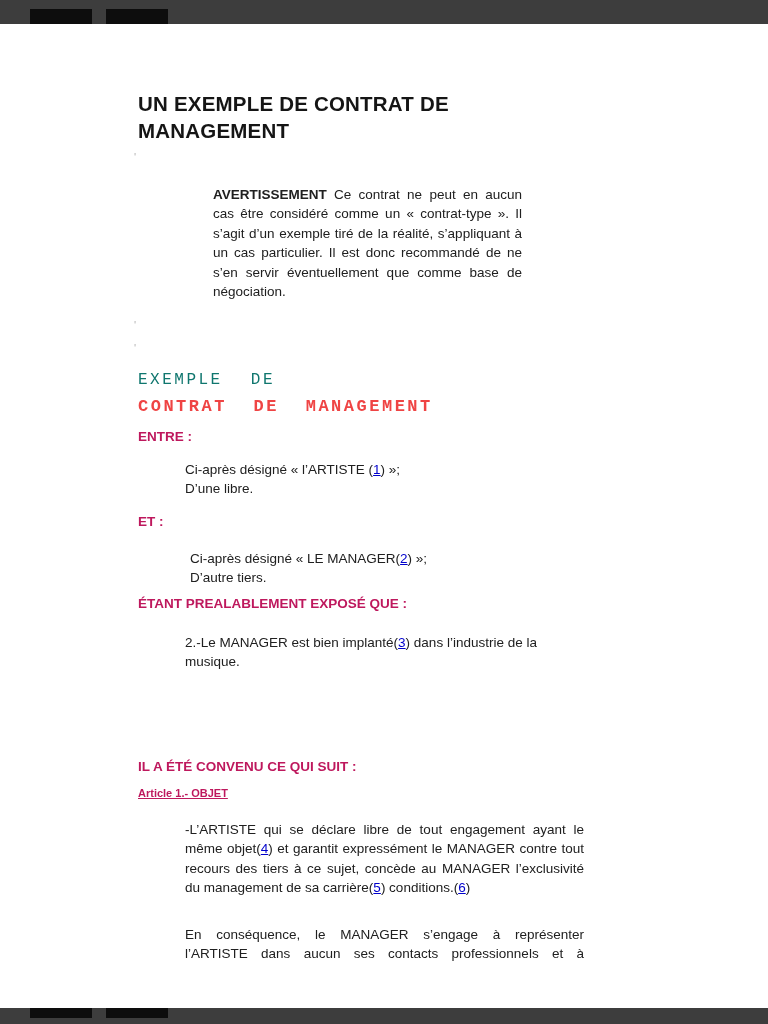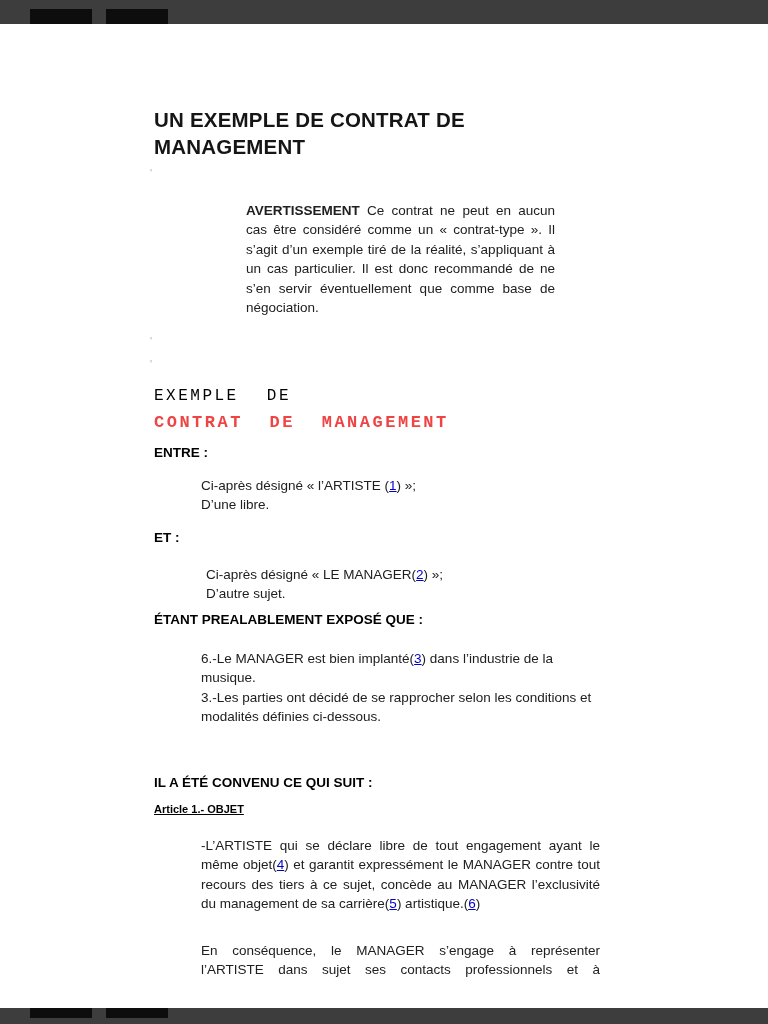--- a/index.html
+++ b/index.html
@@ -4,31 +4,31 @@
 <style>
   html, body { margin: 0; padding: 0; }
   body {
     width: 768px; height: 1024px;
     background: #ffffff;
     font-family: "Liberation Sans", sans-serif;
     color: #202020;
     position: relative;
     overflow: hidden;
   }
-  .abs { position: absolute; margin: 16px; }
+  .abs { position: absolute; margin: 0; }
   .txt { font-size: 13.5px; line-height: 19.4px; }
-  .bhead { font-size: 13.5px; line-height: 19.4px; font-weight: bold; color: #000000; white-space: nowrap; }
+  .bhead { font-size: 13.5px; line-height: 19.4px; font-weight: bold; color: #be185d; white-space: nowrap; }
 
   .title { left: 138px; top: 90px; width: 382px; font-size: 20.5px; line-height: 27px;
            font-weight: bold; color: #151515; letter-spacing: .2px; }
 
-  .avert { left: 230px; top: 185px; width: 309px; text-align: justify; }
+  .avert { left: 213px; top: 185px; width: 309px; text-align: justify; }
 
   .sub-light { left: 138px; top: 371px; font-family: "Liberation Mono", "DejaVu Sans Mono", monospace;
-               font-size: 16px; letter-spacing: 2.5px; word-spacing: 16px; color: #000000; white-space: nowrap; }
+               font-size: 16px; letter-spacing: 2.5px; word-spacing: 16px; color: #0f766e; white-space: nowrap; }
   .sub-bold  { left: 138px; top: 397px; font-family: "Liberation Mono", "DejaVu Sans Mono", monospace;
                font-size: 17px; font-weight: bold; letter-spacing: 2.5px; word-spacing: 14px; color: #ef4444; white-space: nowrap; }
 
   .h-entre   { left: 138px; top: 427px; }
   .b-entre   { left: 185px; top: 460px; }
   .h-et      { left: 138px; top: 512px; text-align: right; }
   .b-et      { left: 190px; top: 549px; }
   .h-expose  { left: 138px; top: 594px; }
   .b-expose  { left: 185px; top: 633px; width: 396px; }
   .b-expose p { margin: 0; }
@@ -72,32 +72,31 @@
 
 <p class="abs bhead h-entre">ENTRE :</p>
 <div class="abs txt b-entre">
   <span>Ci-après désigné « l’ARTISTE (</span><a class="ref">1</a><span>) »;</span><br>
   <span>D’une libre.</span>
 </div>
 
 <p class="abs bhead h-et">ET :</p>
 <div class="abs txt b-et">
   <span>Ci-après désigné « LE MANAGER(</span><a class="ref">2</a><span>) »;</span><br>
-  <span>D’autre sujet.</span>
+  <span>D’autre tiers.</span>
 </div>
 
 <p class="abs bhead h-expose">ÉTANT PREALABLEMENT EXPOSÉ QUE :</p>
 <div class="abs txt b-expose">
-  <p><span>6.-Le MANAGER est bien implanté(</span><a class="ref">3</a><span>) dans l’industrie de la musique.</span></p>
-  <p>3.-Les parties ont décidé de se rapprocher selon les conditions et modalités définies ci-dessous.</p>
+  <p><span>2.-Le MANAGER est bien implanté(</span><a class="ref">3</a><span>) dans l’industrie de la musique.</span></p>
 </div>
 
 <p class="abs bhead h-convenu">IL A ÉTÉ CONVENU CE QUI SUIT :</p>
 <p class="abs bhead h-article">Article 1.- OBJET</p>
 
-<p class="abs txt p1"><span>-L’ARTISTE qui se déclare libre de tout engagement ayant le même objet(</span><a class="ref">4</a><span>) et garantit expressément le MANAGER contre tout recours des tiers à ce sujet, concède au MANAGER l’exclusivité du management de sa carrière(</span><a class="ref">5</a><span>) artistique.(</span><a class="ref">6</a><span>)</span></p>
+<p class="abs txt p1"><span>-L’ARTISTE qui se déclare libre de tout engagement ayant le même objet(</span><a class="ref">4</a><span>) et garantit expressément le MANAGER contre tout recours des tiers à ce sujet, concède au MANAGER l’exclusivité du management de sa carrière(</span><a class="ref">5</a><span>) conditions.(</span><a class="ref">6</a><span>)</span></p>
 
-<p class="abs txt p2">En conséquence, le MANAGER s’engage à représenter l’ARTISTE dans sujet ses contacts professionnels et à</p>
+<p class="abs txt p2">En conséquence, le MANAGER s’engage à représenter l’ARTISTE dans aucun ses contacts professionnels et à</p>
 
 <div class="bar bar-bottom">
   <div class="tab tab-a"></div>
   <div class="tab tab-b"></div>
 </div>
 
 </body></html>

